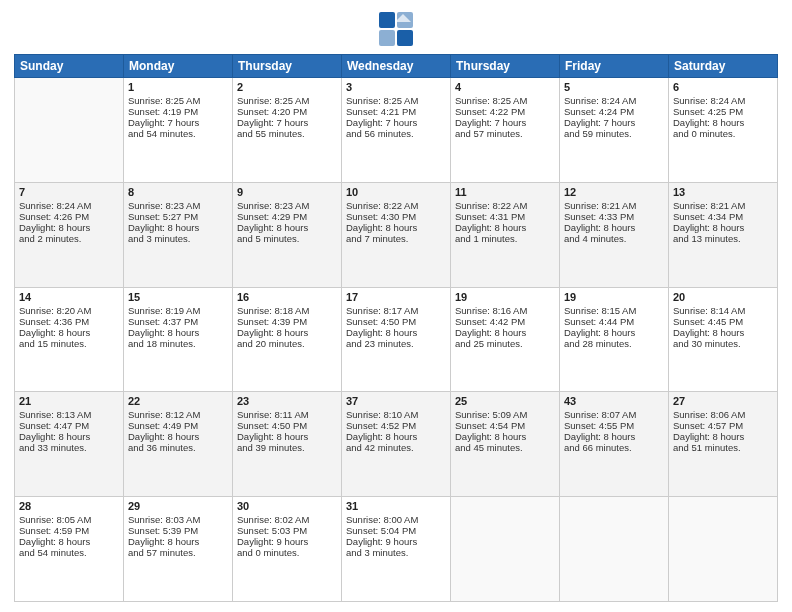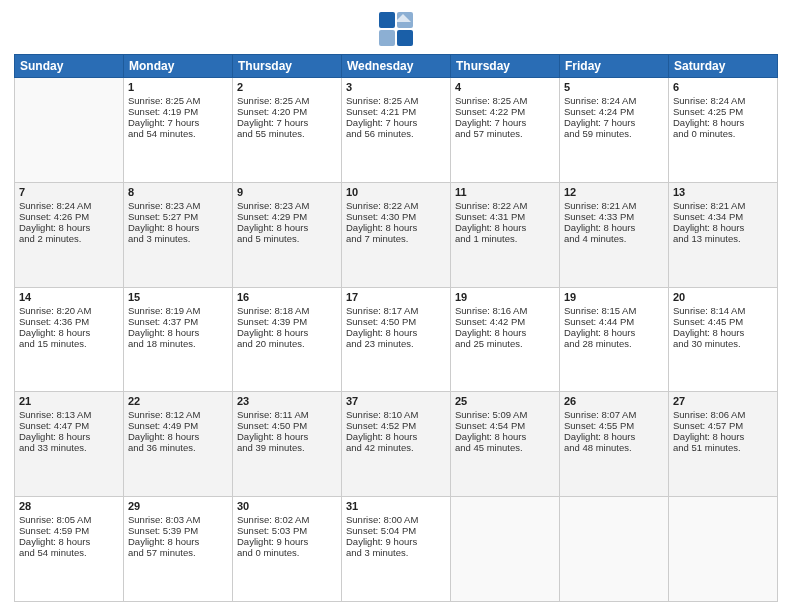--- a/index.html
+++ b/index.html
@@ -301,25 +301,25 @@
             <div>and 42 minutes.</div>
           </td>
           <td>
             <span class="day-num">25</span>
             <div>Sunrise: 5:09 AM</div>
             <div>Sunset: 4:54 PM</div>
             <div>Daylight: 8 hours</div>
             <div>and 45 minutes.</div>
           </td>
           <td>
-            <span class="day-num">26</span>
+            <span class="day-num">43</span>
             <div>Sunrise: 8:07 AM</div>
             <div>Sunset: 4:55 PM</div>
             <div>Daylight: 8 hours</div>
-            <div>and 48 minutes.</div>
+            <div>and 66 minutes.</div>
           </td>
           <td>
             <span class="day-num">27</span>
             <div>Sunrise: 8:06 AM</div>
             <div>Sunset: 4:57 PM</div>
             <div>Daylight: 8 hours</div>
             <div>and 51 minutes.</div>
           </td>
         </tr>
         <tr>

